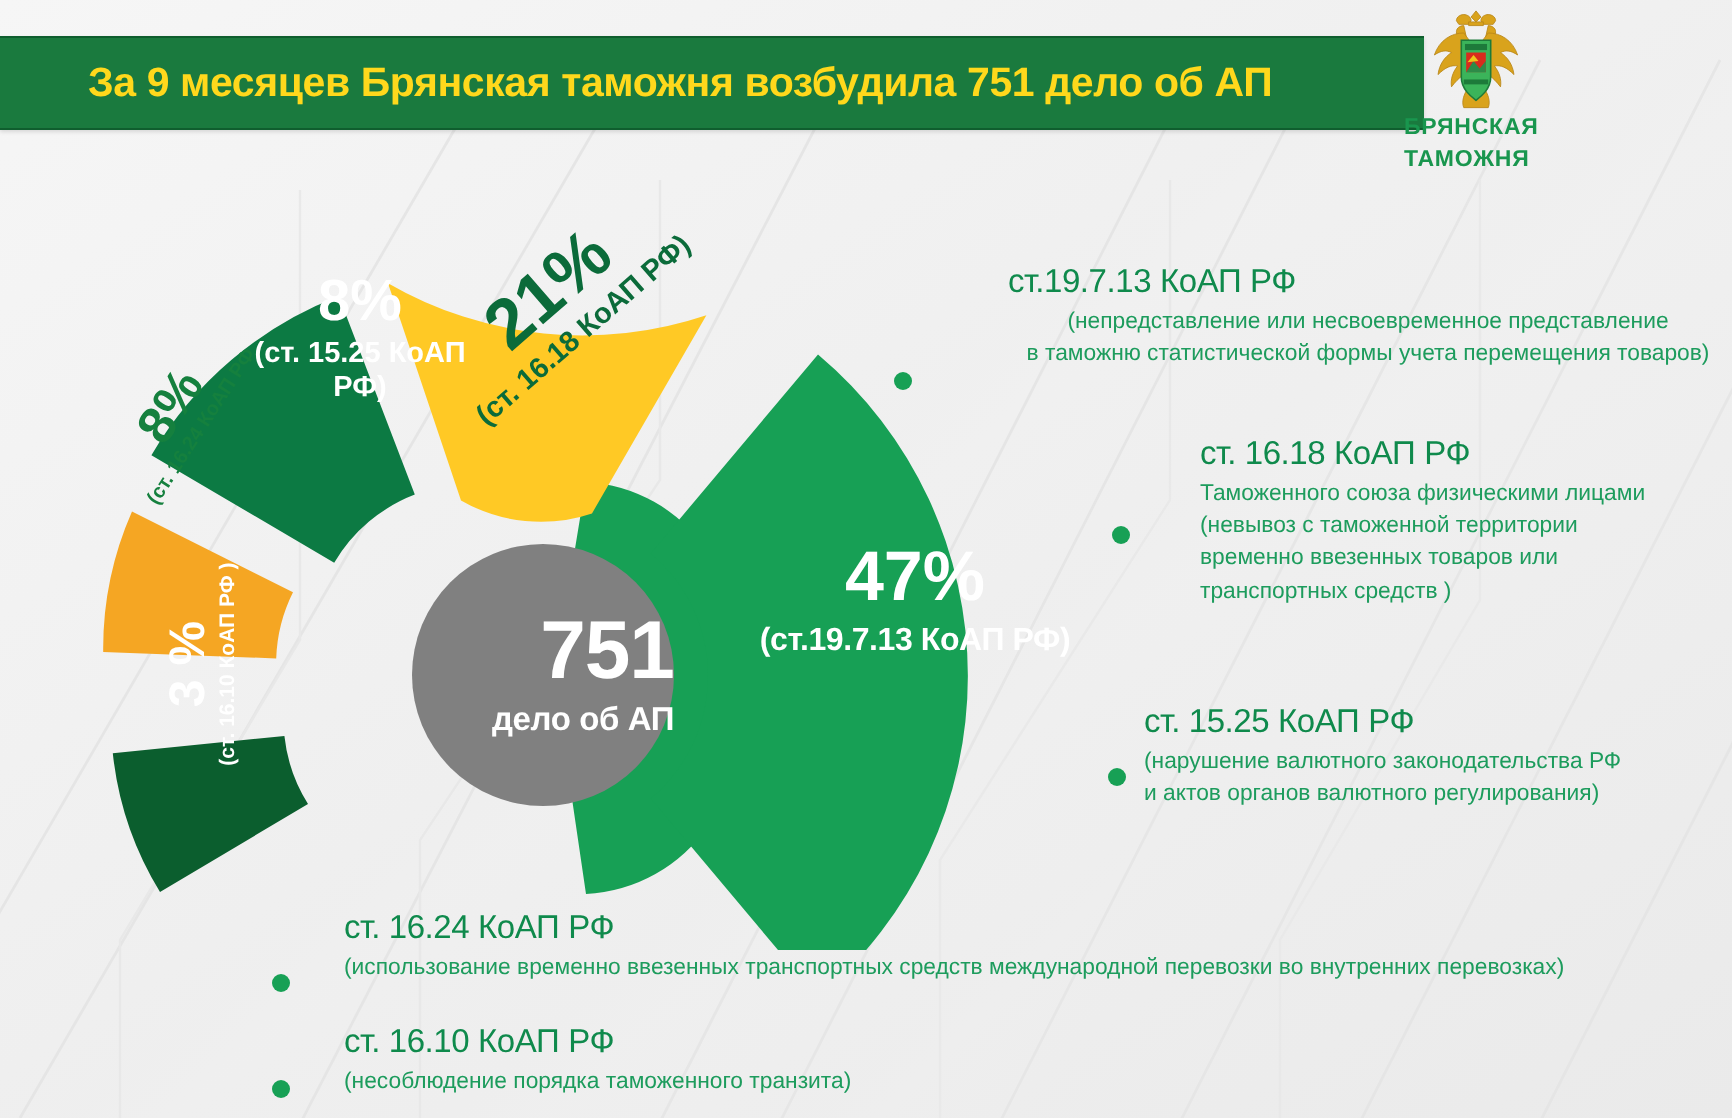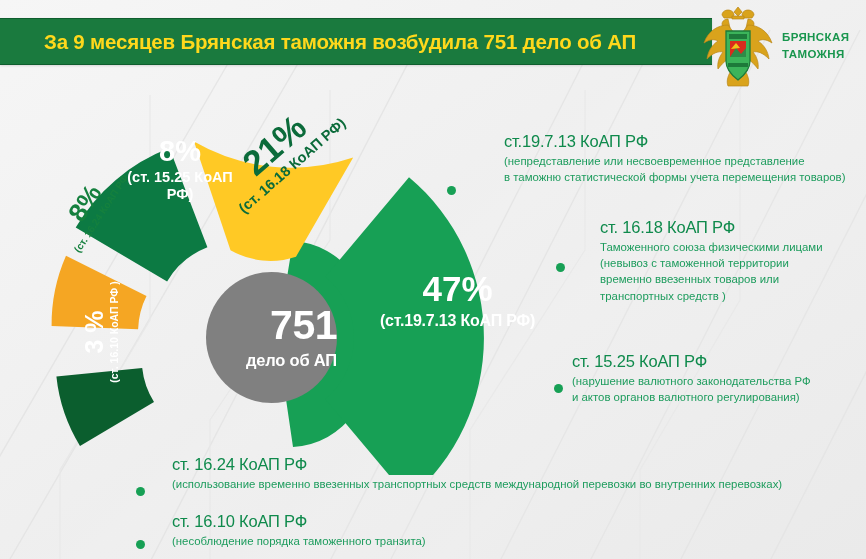--- a/index.html
+++ b/index.html
@@ -41,21 +41,21 @@
     font-size:20.5px;
     font-weight:bold;
     letter-spacing:-.2px;
     white-space:nowrap;
     font-family:"Liberation Sans","DejaVu Sans",sans-serif;
   }
   
   #emblem-block{
     position:absolute;right:8px;top:3px;
     width:160px;height:86px;
-    display:flex;align-items:center;
+    display:flex;align-items:flex-start;flex-direction:column;
   }
   #emblem-text{
     margin-left:4px;
     color:#19964e;
     font-size:11.5px;
     font-weight:bold;
     line-height:1.45;
     letter-spacing:.4px;
   }
   
@@ -110,21 +110,21 @@
   }
   .legend-desc{
     color:#1d9c5d;font-size:11.4px;line-height:1.42;
   }
   .legend-dot{
     position:absolute;
     width:9px;height:9px;border-radius:50%;
     background:#17a055;
   }
   #lg1{left:504px;top:132px;width:360px;}
-  #lg1 .legend-desc{white-space:nowrap;}
+  #lg1 .legend-desc{white-space:nowrap;text-align:center;}
   #dot1{left:447px;top:186px;}
 
   #lg2{left:600px;top:218px;width:282px;text-align:left;}
   #lg2 .legend-title{text-align:left;}
   #lg2 .legend-desc{text-align:left;}
   #dot2{left:556px;top:263px;}
 
   #lg3{left:572px;top:352px;width:298px;}
   #dot3{left:554px;top:384px;}
 

